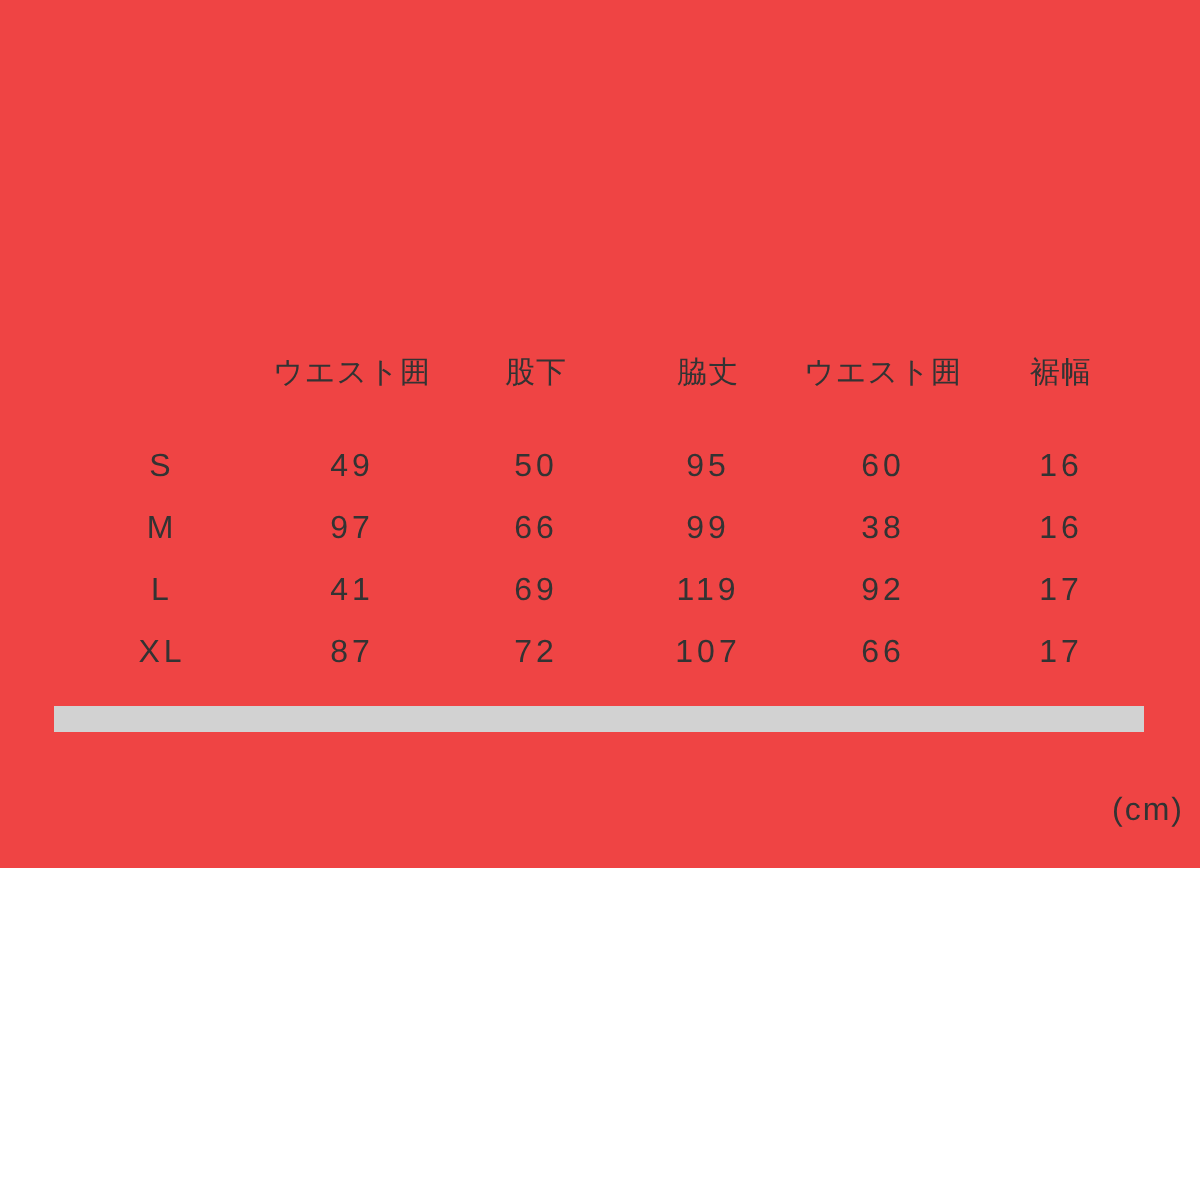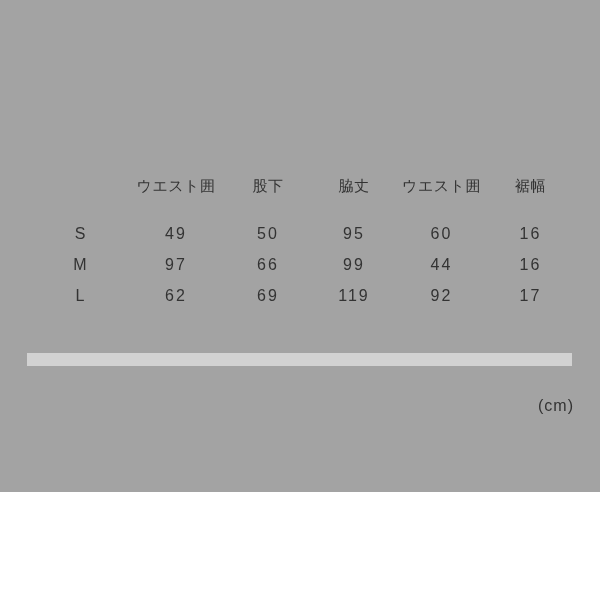--- a/index.html
+++ b/index.html
@@ -3,22 +3,22 @@
 <meta charset="utf-8">
 <style>
   html, body {
     margin: 0;
     padding: 0;
     background: #ffffff;
   }
   .canvas {
     position: relative;
     width: 600px;
-    height: 492px;
-    background: #a3a3a3;
+    height: 434px;
+    background: #ef4444;
     font-family: "Liberation Sans", "DejaVu Sans", sans-serif;
     color: #333333;
     overflow: hidden;
   }
   table.size-table {
     position: absolute;
     top: 177px;
     left: 35px;
     width: 540px;
     border-collapse: collapse;
@@ -49,21 +49,21 @@
     position: absolute;
     left: 27px;
     top: 353px;
     width: 545px;
     height: 13px;
     background: #d2d2d2;
   }
   .unit {
     position: absolute;
     top: 397px;
-    right: 26px;
+    right: 8px;
     font-size: 16px;
     letter-spacing: 1px;
     color: #333333;
   }
 </style>
 </head>
 <body>
 
 <div class="canvas">
 
@@ -91,29 +91,37 @@
       <td>50</td>
       <td>95</td>
       <td>60</td>
       <td>16</td>
     </tr>
     <tr>
       <td class="row-label">M</td>
       <td>97</td>
       <td>66</td>
       <td>99</td>
-      <td>44</td>
+      <td>38</td>
       <td>16</td>
     </tr>
     <tr>
       <td class="row-label">L</td>
-      <td>62</td>
+      <td>41</td>
       <td>69</td>
       <td>119</td>
       <td>92</td>
+      <td>17</td>
+    </tr>
+    <tr>
+      <td class="row-label">XL</td>
+      <td>87</td>
+      <td>72</td>
+      <td>107</td>
+      <td>66</td>
       <td>17</td>
     </tr>
   </tbody>
     </table>
 
   <div class="divider"></div>
 
   <div class="unit">(cm)</div>
 
 </div>

